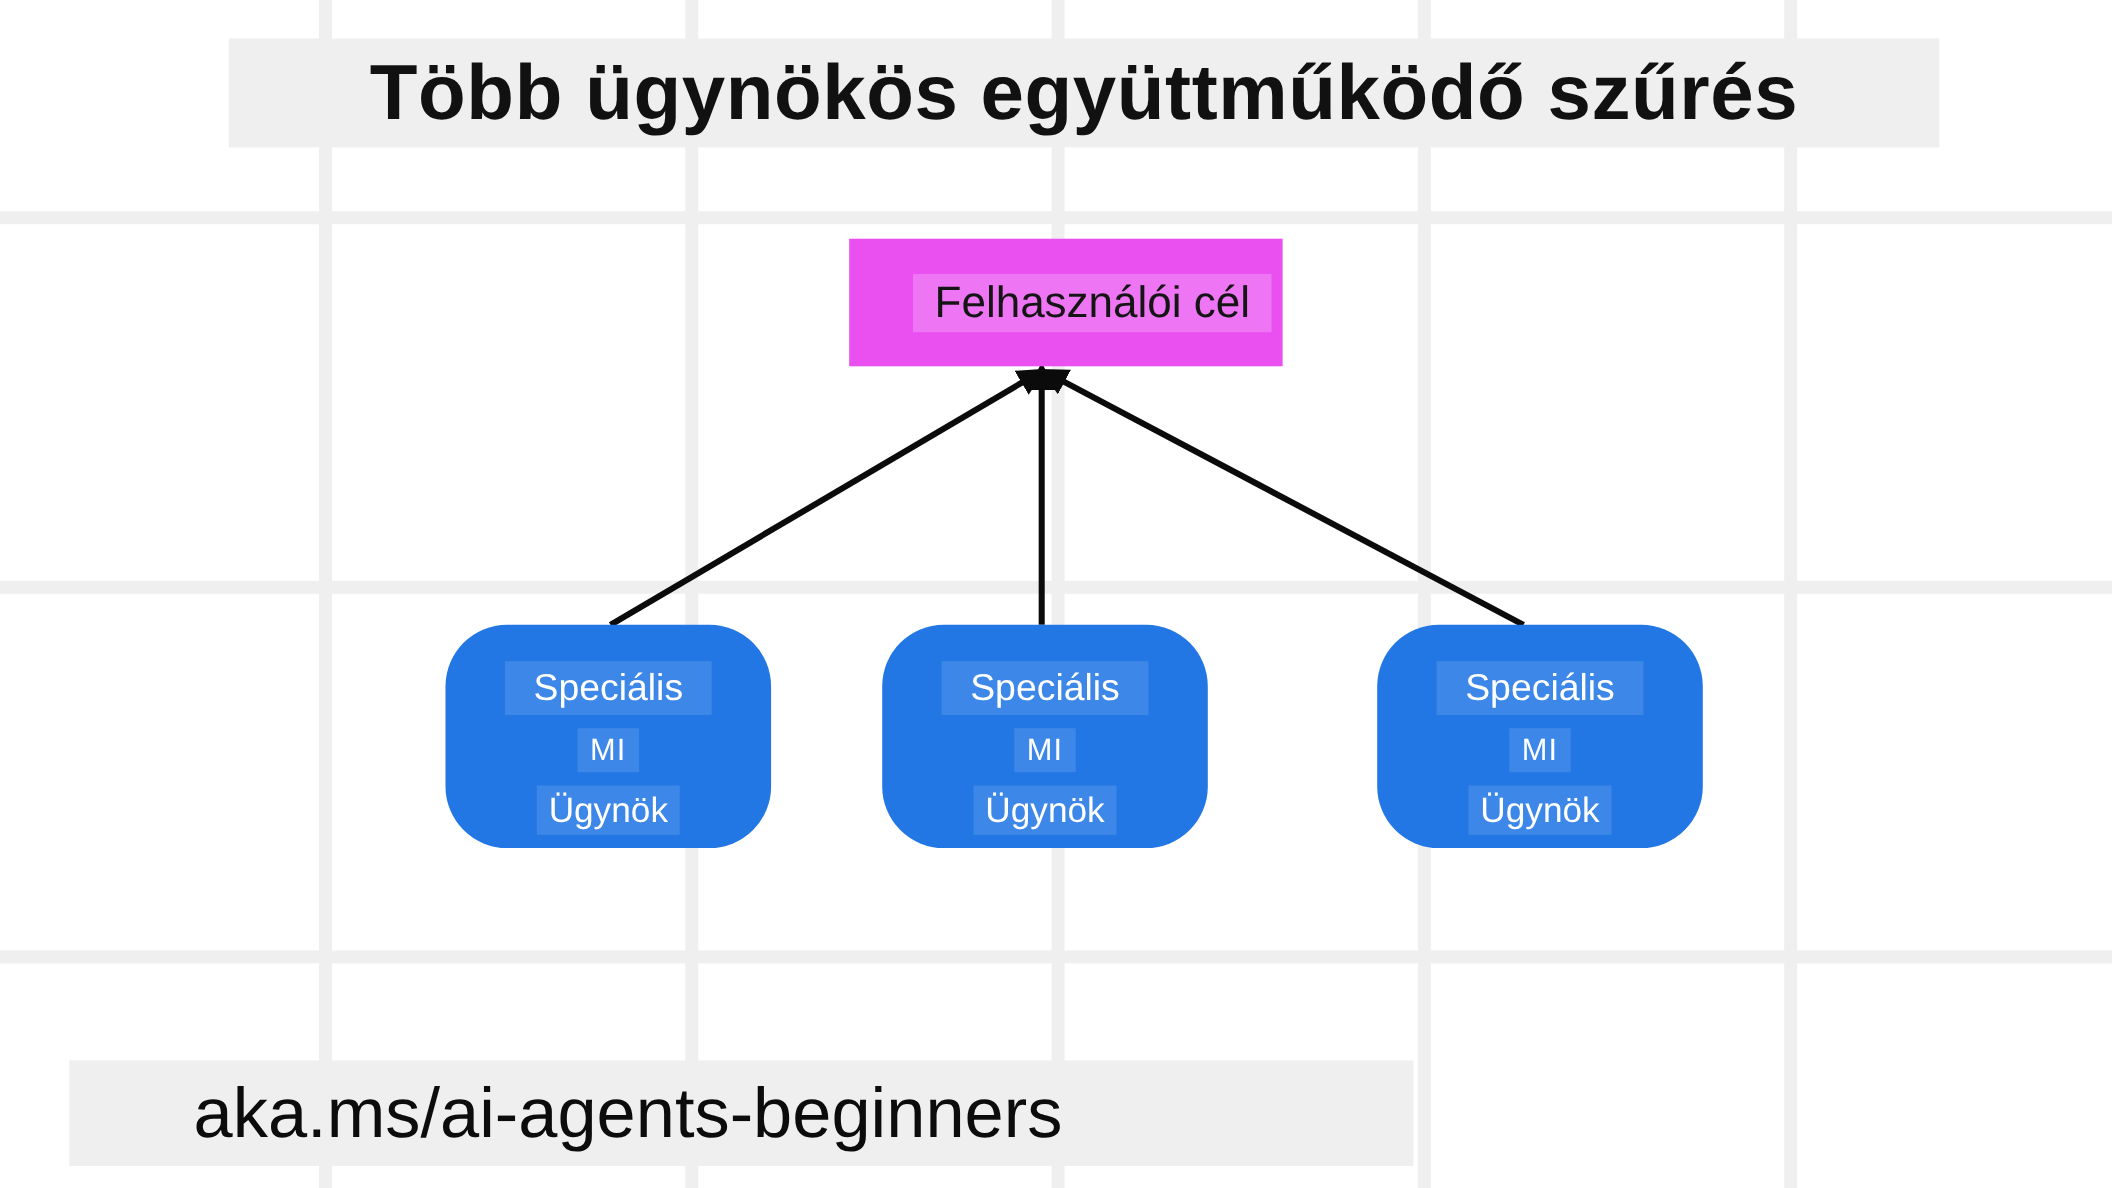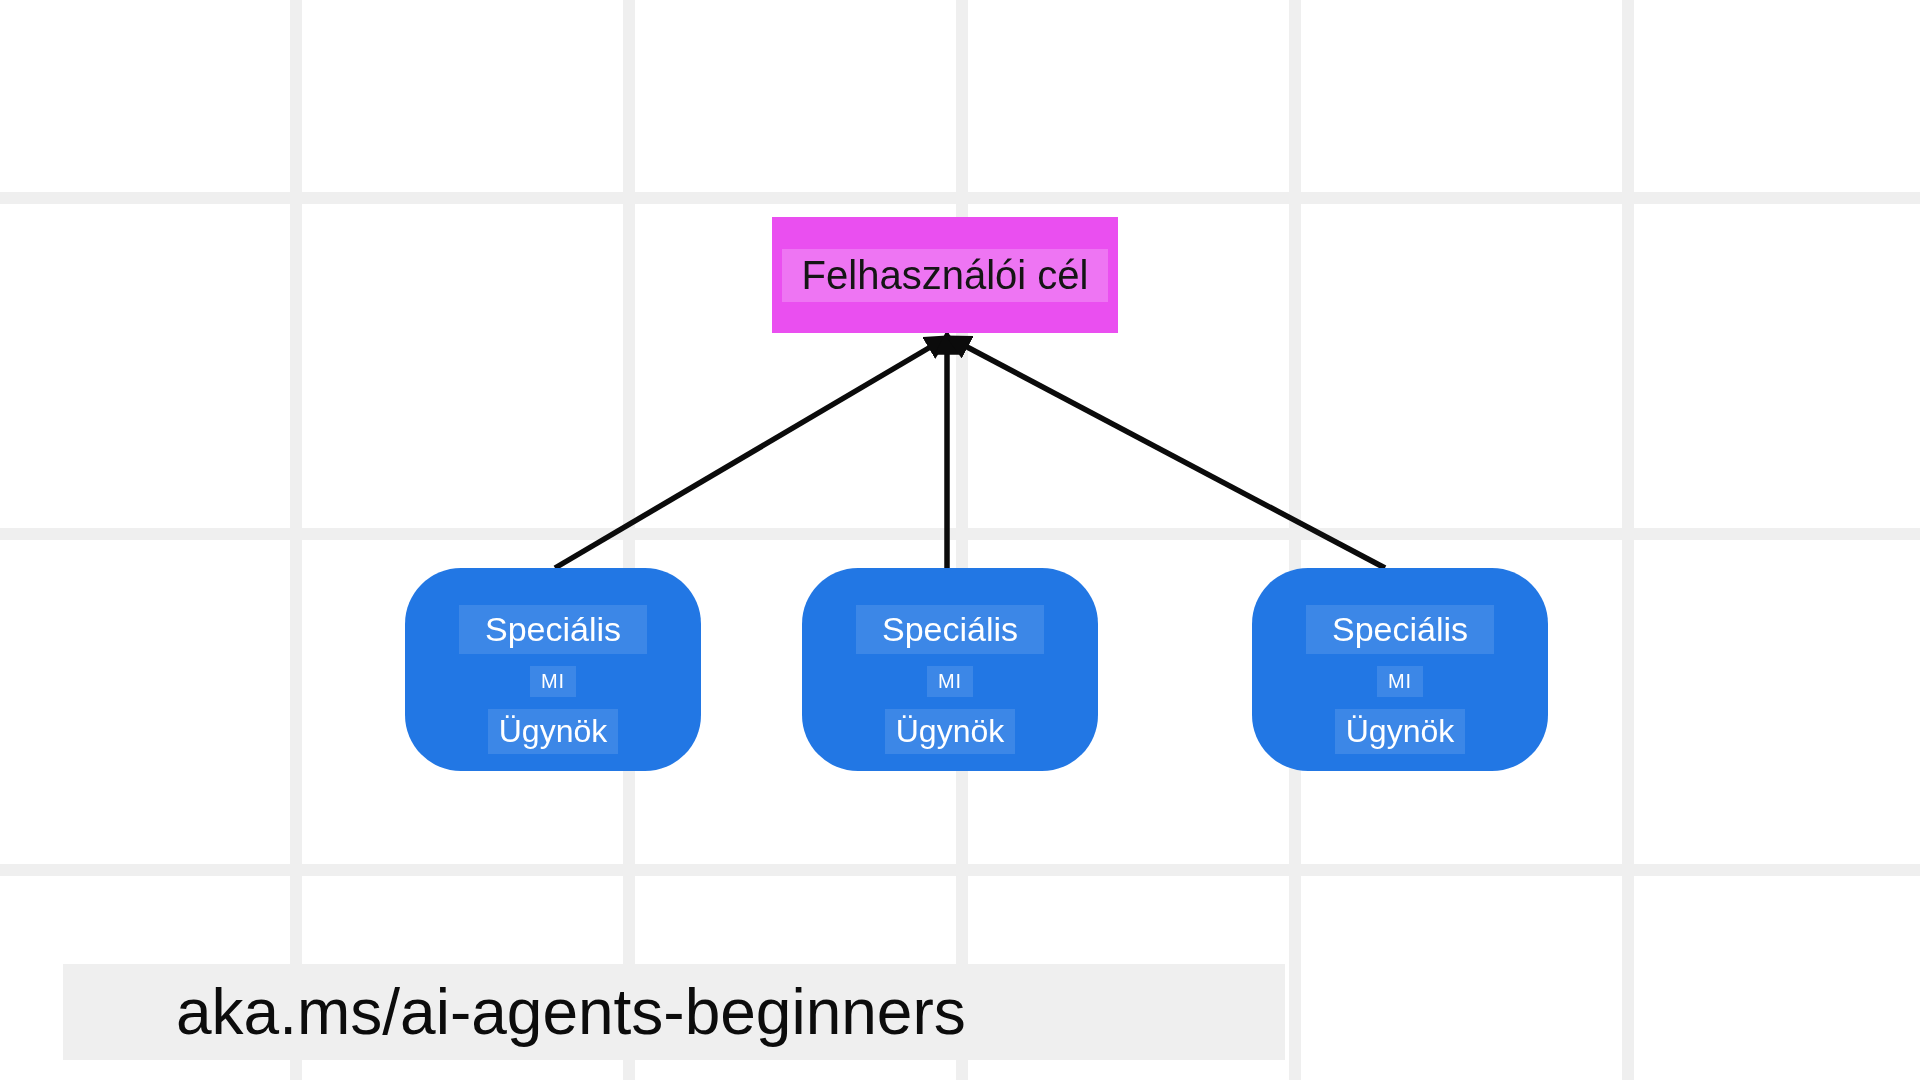--- a/index.html
+++ b/index.html
@@ -59,21 +59,21 @@
     width: 1920px; height: 1080px;
     pointer-events: none;
   }
 
   
   .goal-node {
     position: absolute;
     left: 772px; top: 217px;
     width: 346px; height: 116px;
     background: #ea4ff0;
-    display: flex; align-items: center; justify-content: center;
+    display: flex; align-items: center; justify-content: center; padding-left: 48px;
   }
   .goal-node .goal-label {
     background: rgba(255,255,255,0.22);
     color: #151515;
     font-size: 40px;
     font-weight: 500;
     padding: 4px 20px;
     white-space: nowrap;
   }
 
@@ -92,28 +92,31 @@
   .agent-node.pos-2 { left: 802px; }
   .agent-node.pos-3 { left: 1252px; }
 
   .agent-node .lbl {
     color: #ffffff;
     background: rgba(255,255,255,0.12);
     white-space: nowrap;
     text-align: center;
   }
   .agent-node .lbl-line1 { font-size: 34px; font-weight: 500; padding: 5px 26px; margin-top: 20px; }
-  .agent-node .lbl-line2 { font-size: 20px; font-weight: 500; padding: 4px 11px; letter-spacing: 1px; }
+  .agent-node .lbl-line2 { font-size: 28px; font-weight: 500; padding: 4px 11px; letter-spacing: 1px; }
   .agent-node .lbl-line3 { font-size: 32px; font-weight: 500; padding: 4px 11px; text-align: right; }
 </style>
 </head>
 <body>
 
 <div class="canvas">
 
+  <div class="title-banner">
+    <span class="title-text">Több ügynökös együttműködő szűrés</span>
+  </div>
 
   <svg class="arrow-layer" width="1920" height="1080" viewBox="0 0 1920 1080" xmlns="http://www.w3.org/2000/svg">
     <defs>
       <marker id="arrowhead" viewBox="0 0 10 10" refX="7" refY="5" markerWidth="4.6" markerHeight="4.6" orient="auto-start-reverse">
         <path d="M0,0 L10,5 L0,10 z" fill="#0b0b0b"></path>
       </marker>
     </defs>
     <line x1="555" y1="568" x2="944" y2="339" stroke="#0b0b0b" stroke-width="5.5" marker-end="url(#arrowhead)"></line>
     <line x1="947" y1="568" x2="947" y2="337" stroke="#0b0b0b" stroke-width="5.5" marker-end="url(#arrowhead)"></line>
     <line x1="1385" y1="568" x2="952" y2="339" stroke="#0b0b0b" stroke-width="5.5" marker-end="url(#arrowhead)"></line>

